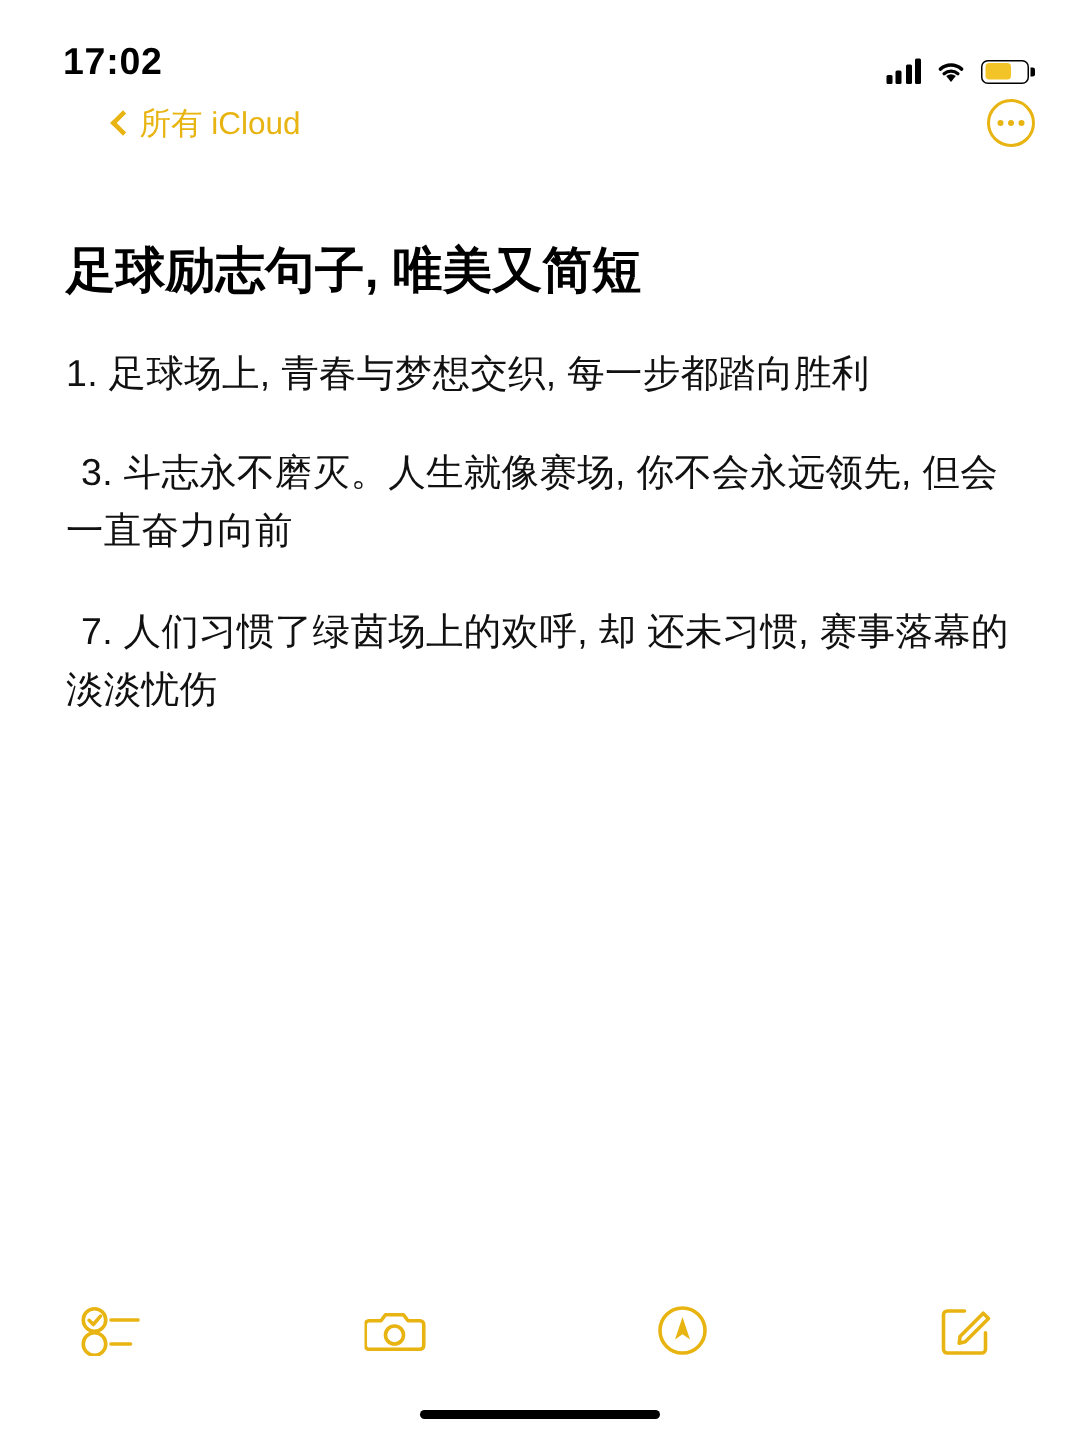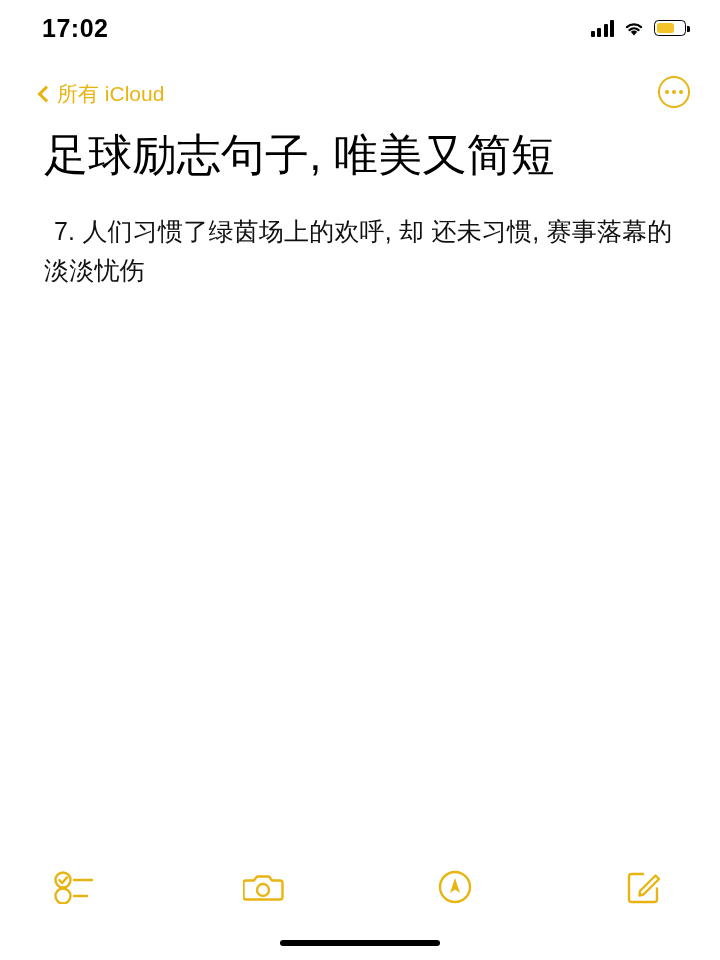--- a/index.html
+++ b/index.html
@@ -9,21 +9,21 @@
     background: #ffffff;
     font-family: "Liberation Sans", sans-serif;
     overflow: hidden;
   }
   body { position: relative; }
 
   
   .status-bar {
     height: 56px;
     display: flex;
-    align-items: center;
+    align-items: flex-end;
     justify-content: space-between;
     padding: 0 34px 0 42px;
   }
   .status-time {
     font-size: 25px;
     font-weight: bold;
     color: #000;
     letter-spacing: 0.5px;
   }
   .status-right {
@@ -62,23 +62,24 @@
   .battery-fill {
     height: 100%;
     background: #f3c428;
     border-radius: 2.5px;
   }
 
   
   .nav-bar {
     height: 52px;
     display: flex;
-    align-items: flex-end;
+    align-items: center;
     justify-content: space-between;
     padding: 0 30px 0 38px;
+    margin-left: 36px;
   }
   .nav-back {
     display: flex;
     align-items: center;
     gap: 8px;
     color: #e8b411;
     font-size: 21px;
     cursor: pointer;
   }
   .chev {
@@ -124,25 +125,26 @@
     color: #e9e9e9;
     font-size: 15px;
     pointer-events: none;
   }
 
   
   .note {
     padding: 18px 44px 0 44px;
   }
   .note-title {
-    font-size: 44px;
-    font-weight: normal;
+    font-size: 33px;
+    font-weight: bold;
     line-height: 1.32;
     color: #000;
     letter-spacing: 0.2px;
+    margin-top: 32px;
   }
   .note-para {
     font-size: 25px;
     line-height: 1.55;
     color: #111;
     margin-top: 28px;
     letter-spacing: 0.2px;
   }
   .note-para.p3, .note-para.p4 { text-indent: 10px; }
 
@@ -216,20 +218,22 @@
 
 <div class="ghost-row">
   <span></span>
   <span></span>
   <span></span>
   <span></span>
 </div>
 
 <div class="note">
   <div class="note-title">足球励志句子, 唯美又简短</div>
+  <div class="note-para p1">1. 足球场上, 青春与梦想交织, 每一步都踏向胜利</div>
+  <div class="note-para p3">3. 斗志永不磨灭。人生就像赛场, 你不会永远领先, 但会一直奋力向前</div>
   <div class="note-para p4">7. 人们习惯了绿茵场上的欢呼, 却 还未习惯, 赛事落幕的淡淡忧伤</div>
 </div>
 
 <div class="toolbar">
 
   <div class="tool">
     <svg width="44" height="34" viewBox="0 0 44 34">
       <circle cx="9" cy="10" r="7.5" fill="none" stroke="#e8b411" stroke-width="2.4"></circle>
       <path d="M5.4 10.2 L8.2 13 L13 7.4" fill="none" stroke="#e8b411" stroke-width="2.4" stroke-linecap="round" stroke-linejoin="round"></path>
       <line x1="20" y1="10" x2="38" y2="10" stroke="#e8b411" stroke-width="2.4" stroke-linecap="round"></line>

